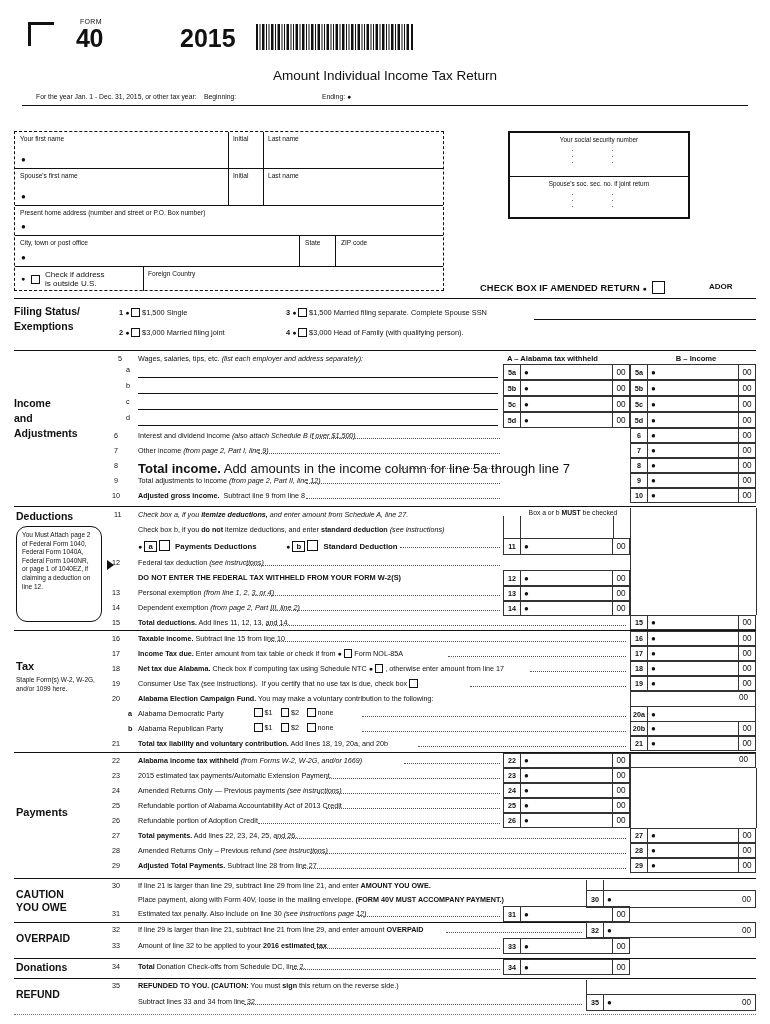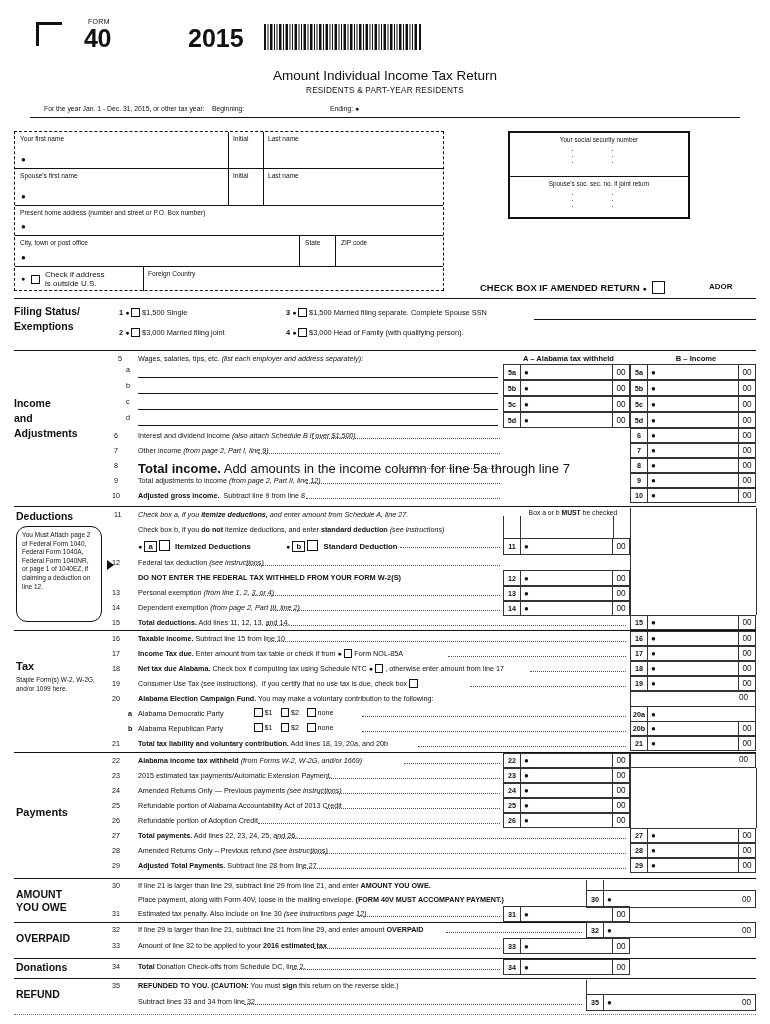--- a/index.html
+++ b/index.html
@@ -5,21 +5,21 @@
   * { box-sizing: border-box; }
   html, body { margin:0; padding:0; }
   body {
     width:770px; height:1024px;
     background:#ffffff;
     font-family:"Liberation Sans", sans-serif;
     color:#111;
     font-size:7.2px;
     -webkit-font-smoothing:antialiased;
   }
-  .page { position:relative; width:770px; height:1024px; padding:0 30px; }
+  .page { position:relative; width:770px; height:1024px; padding:0 22px; }
 
   
   .hdr { position:relative; height:72px; }
   .corner { position:absolute; left:6px; top:22px; width:26px; height:24px;
             border-left:3px solid #111; border-top:3px solid #111; }
   .formword { position:absolute; left:58px; top:18px; font-size:7px; letter-spacing:.3px; }
   .formnum  { position:absolute; left:54px; top:24px; font-size:25px; font-weight:bold; letter-spacing:-.5px;}
   .year     { position:absolute; left:158px; top:24px; font-size:25px; font-weight:bold; letter-spacing:0px;}
   .barcode  { position:absolute; left:234px; top:24px; width:158px; height:26px; }
   .title    { text-align:center; font-size:13.5px; margin-top:-4px; }
@@ -132,21 +132,20 @@
         <rect x="141.5" y="0" width="2.5" height="26"></rect>
           <rect x="145.5" y="0" width="1" height="26"></rect>
         <rect x="148" y="0" width="1" height="26"></rect>
           <rect x="150.5" y="0" width="2.5" height="26"></rect>
         <rect x="155" y="0" width="2" height="26"></rect>
       </g>
     </svg>
   </div>
 
   <div class="title">Amount Individual Income Tax Return</div>
-  <div class="subtitle">RESIDENTS &amp; PART-YEAR RESIDENTS</div>
 
   <div class="yearline">
     <span class="a">For the year Jan. 1 - Dec. 31, 2015, or other tax year:</span>
     <span class="b">Beginning:</span>
     <span class="c">
       <span>Ending:</span>
       <span class="bullet">●</span>
     </span>
   </div>
 
@@ -254,21 +253,21 @@
     <div style="position:absolute;left:520px;top:19px;width:222px;border-top:1px solid #111;"></div>
   </div>
 
   <div class="hrule" style="top:350px;border-top:1.3px solid #111;"></div>
 
   <div style="position:absolute;left:14px;top:352px;width:742px;height:152px;">
     <div style="position:absolute;left:0;top:45px;font-size:10.5px;font-weight:bold;">Income</div>
     <div style="position:absolute;left:0;top:60px;font-size:10.5px;font-weight:bold;">and</div>
     <div style="position:absolute;left:0;top:75px;font-size:10.5px;font-weight:bold;">Adjustments</div>
 
-    <div style="position:absolute;left:493px;top:2px;width:123px;text-align:center;font-size:7.6px;font-weight:bold;">A – Alabama tax withheld</div>
+    <div style="position:absolute;left:493px;top:2px;width:123px;font-size:7.6px;font-weight:bold;">A – Alabama tax withheld</div>
     <div style="position:absolute;left:622px;top:2px;width:120px;text-align:center;font-size:7.6px;font-weight:bold;">B – Income</div>
 
     <div style="position:absolute;left:104px;top:2px;font-size:7.2px;">5</div>
     <div style="position:absolute;left:124px;top:2px;font-size:7.2px;">
       Wages, salaries, tips, etc. <i>(list each employer and address separately):</i>
     </div>
 
     <div>
       <span style="position:absolute;left:112px;top:13px;font-size:7.2px;">a</span>
       <span style="position:absolute;left:124px;top:25px;width:360px;border-top:1px solid #111;"></span>
@@ -388,21 +387,21 @@
     <div style="position:absolute;left:500px;top:1px;width:118px;text-align:center;font-size:6.8px;">Box a or b <b>MUST</b> be checked</div>
 
     <span style="position:absolute;left:100px;top:2px;font-size:7.2px;">11</span>
     <span style="position:absolute;left:124px;top:2px;font-size:7.2px;font-style:italic;">Check box a, if you <b>itemize deductions,</b> and enter amount from Schedule A, line 27.</span>
     <span style="position:absolute;left:124px;top:17px;font-size:7.2px;">Check box b, if you <b>do not</b> itemize deductions, and enter <b>standard deduction</b> <i>(see instructions)</i></span>
 
     <span style="position:absolute;left:124px;top:32px;font-size:7.8px;">
       <span class="bullet">●</span>
       <span style="display:inline-block;border:1px solid #111;padding:0 3px;font-weight:bold;">a</span>
       <span class="cb" style="width:11px;height:11px;vertical-align:-2px;"></span>
-      <b style="margin-left:3px;">Itemized Deductions</b>
+      <b style="margin-left:3px;">Payments Deductions</b>
     </span>
     <span style="position:absolute;left:272px;top:32px;font-size:7.8px;">
       <span class="bullet">●</span>
       <span style="display:inline-block;border:1px solid #111;padding:0 3px;font-weight:bold;">b</span>
       <span class="cb" style="width:11px;height:11px;vertical-align:-2px;"></span>
       <b style="margin-left:3px;">Standard Deduction</b>
     </span>
     <span style="position:absolute;left:386px;top:39px;width:100px;border-bottom:1.1px dotted #555;"></span>
     <span class="amtcell" style="left:489px;top:30px;width:127px;height:17px;">
       <span class="num">11</span>
@@ -638,21 +637,21 @@
       <span class="cents">00</span>
     </span>
 
     <span class="vline" style="left:616px;top:14px;height:60px;"></span>
     <span class="vline" style="left:742px;top:14px;height:60px;"></span>
   </div>
 
   <div class="hrule" style="top:878px;border-top:1.3px solid #111;"></div>
 
   <div style="position:absolute;left:14px;top:880px;width:742px;height:40px;">
-    <div style="position:absolute;left:2px;top:8px;font-size:10.5px;font-weight:bold;">AMOUNT</div>
+    <div style="position:absolute;left:2px;top:8px;font-size:10.5px;font-weight:bold;">CAUTION</div>
     <div style="position:absolute;left:2px;top:21px;font-size:10.5px;font-weight:bold;">YOU OWE</div>
 
     <span style="position:absolute;left:98px;top:1px;font-size:7.2px;">30</span>
     <span style="position:absolute;left:124px;top:1px;font-size:7.2px;">If line 21 is larger than line 29, subtract line 29 from line 21, and enter <b>AMOUNT YOU OWE.</b></span>
     <span style="position:absolute;left:124px;top:15px;font-size:7.2px;">Place payment, along with Form 40V, loose in the mailing envelope. <b>(FORM 40V MUST ACCOMPANY PAYMENT.)</b></span>
     <span class="amtcell" style="left:572px;top:10px;width:170px;height:18px;">
       <span class="num">30</span>
       <span class="fill">●</span>
       <span class="cents" style="border-left:none;">00</span>
     </span>

